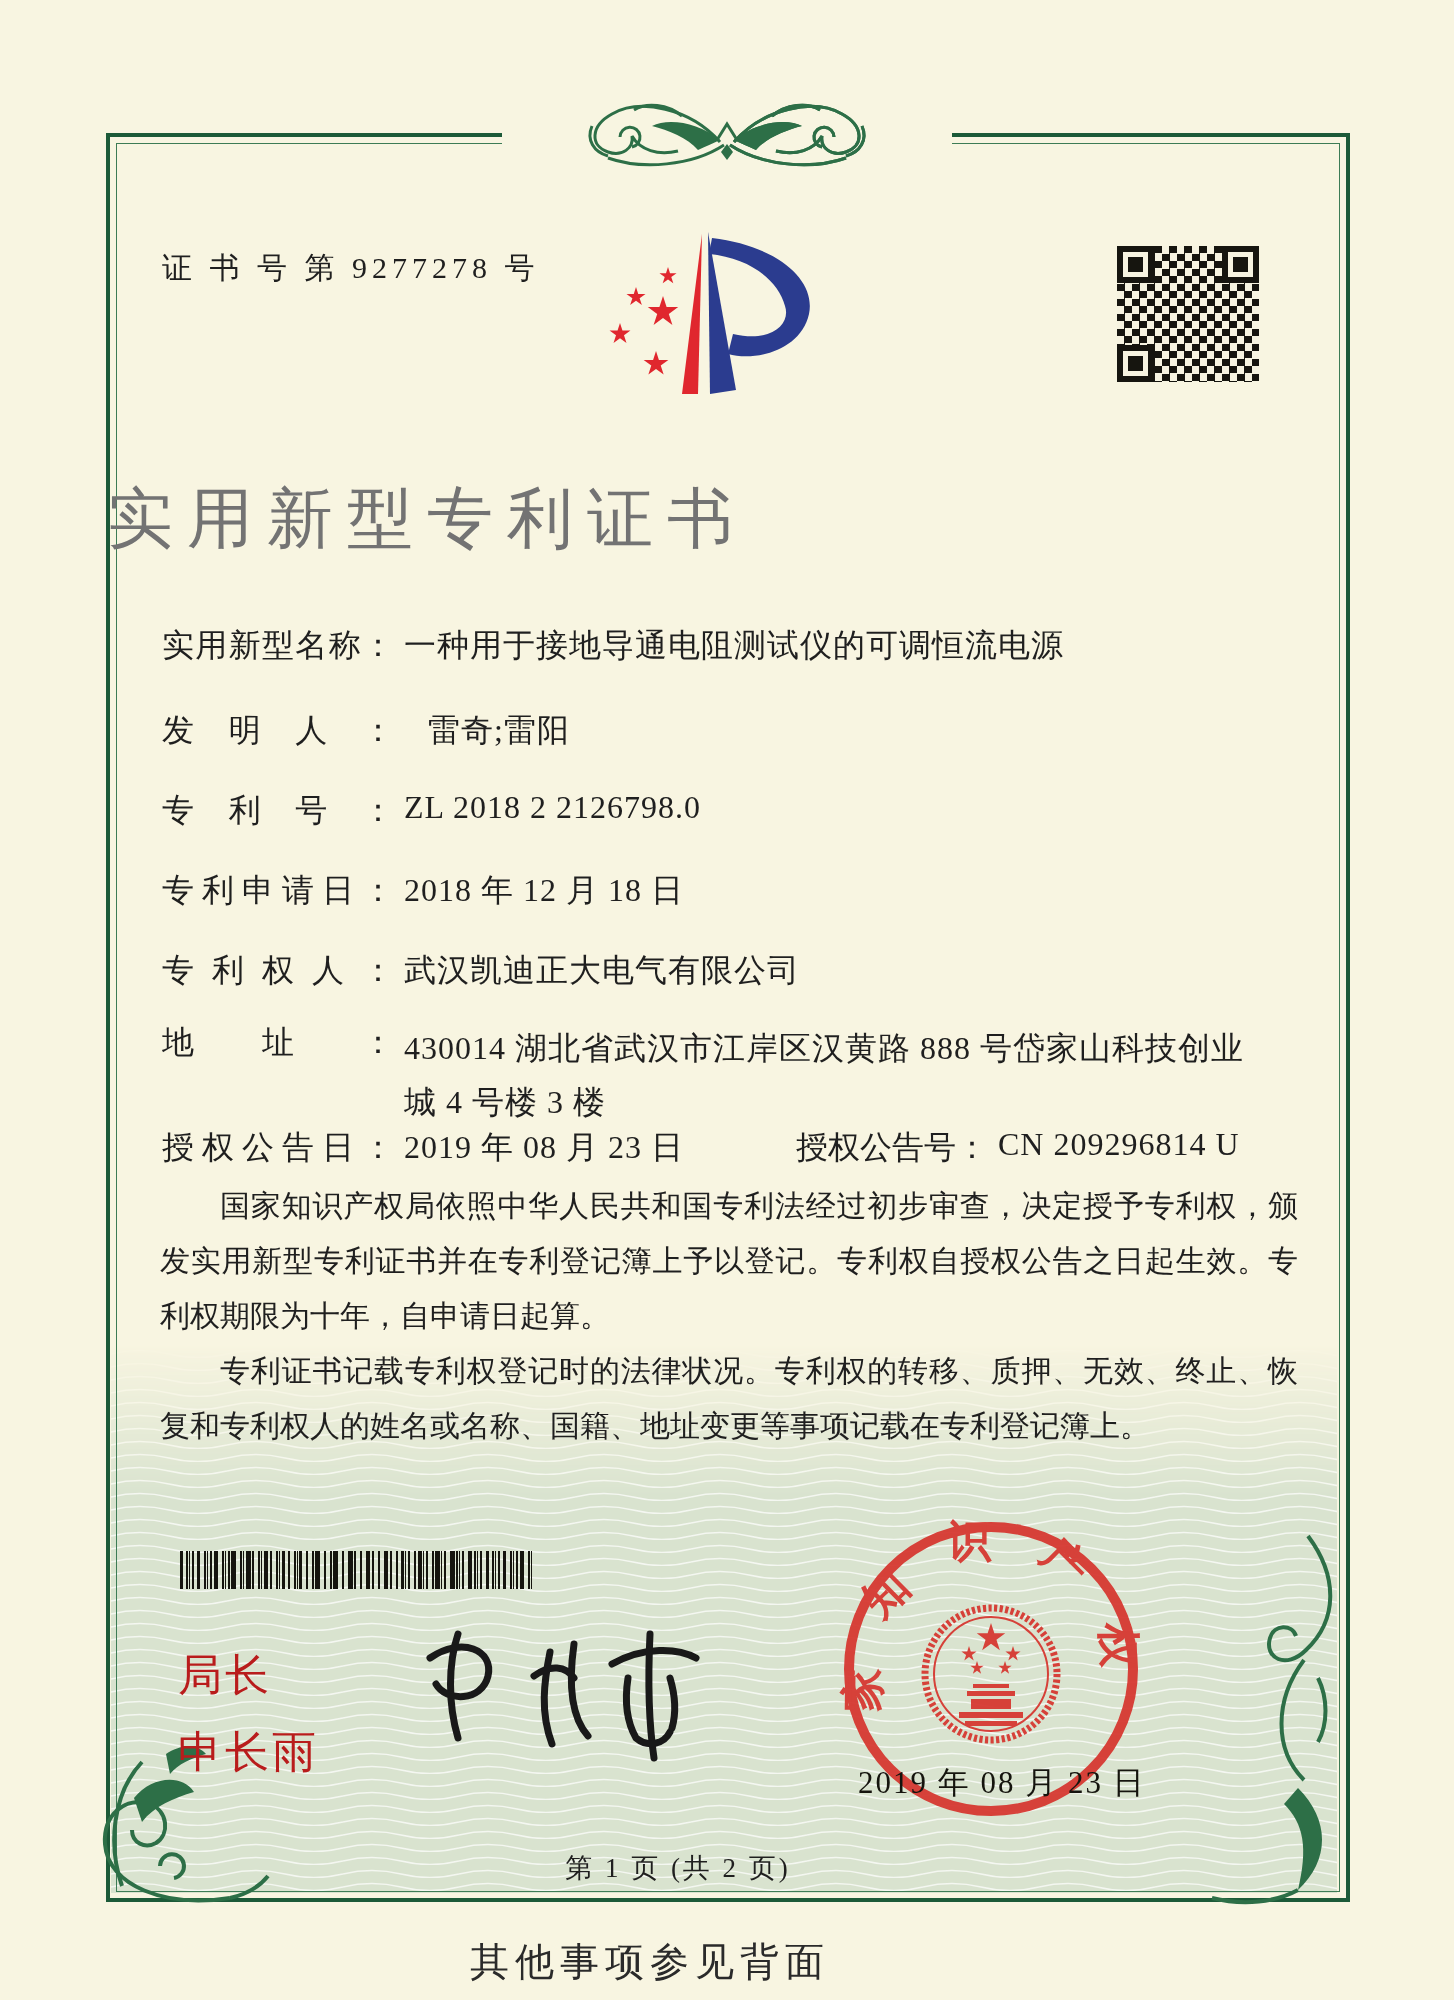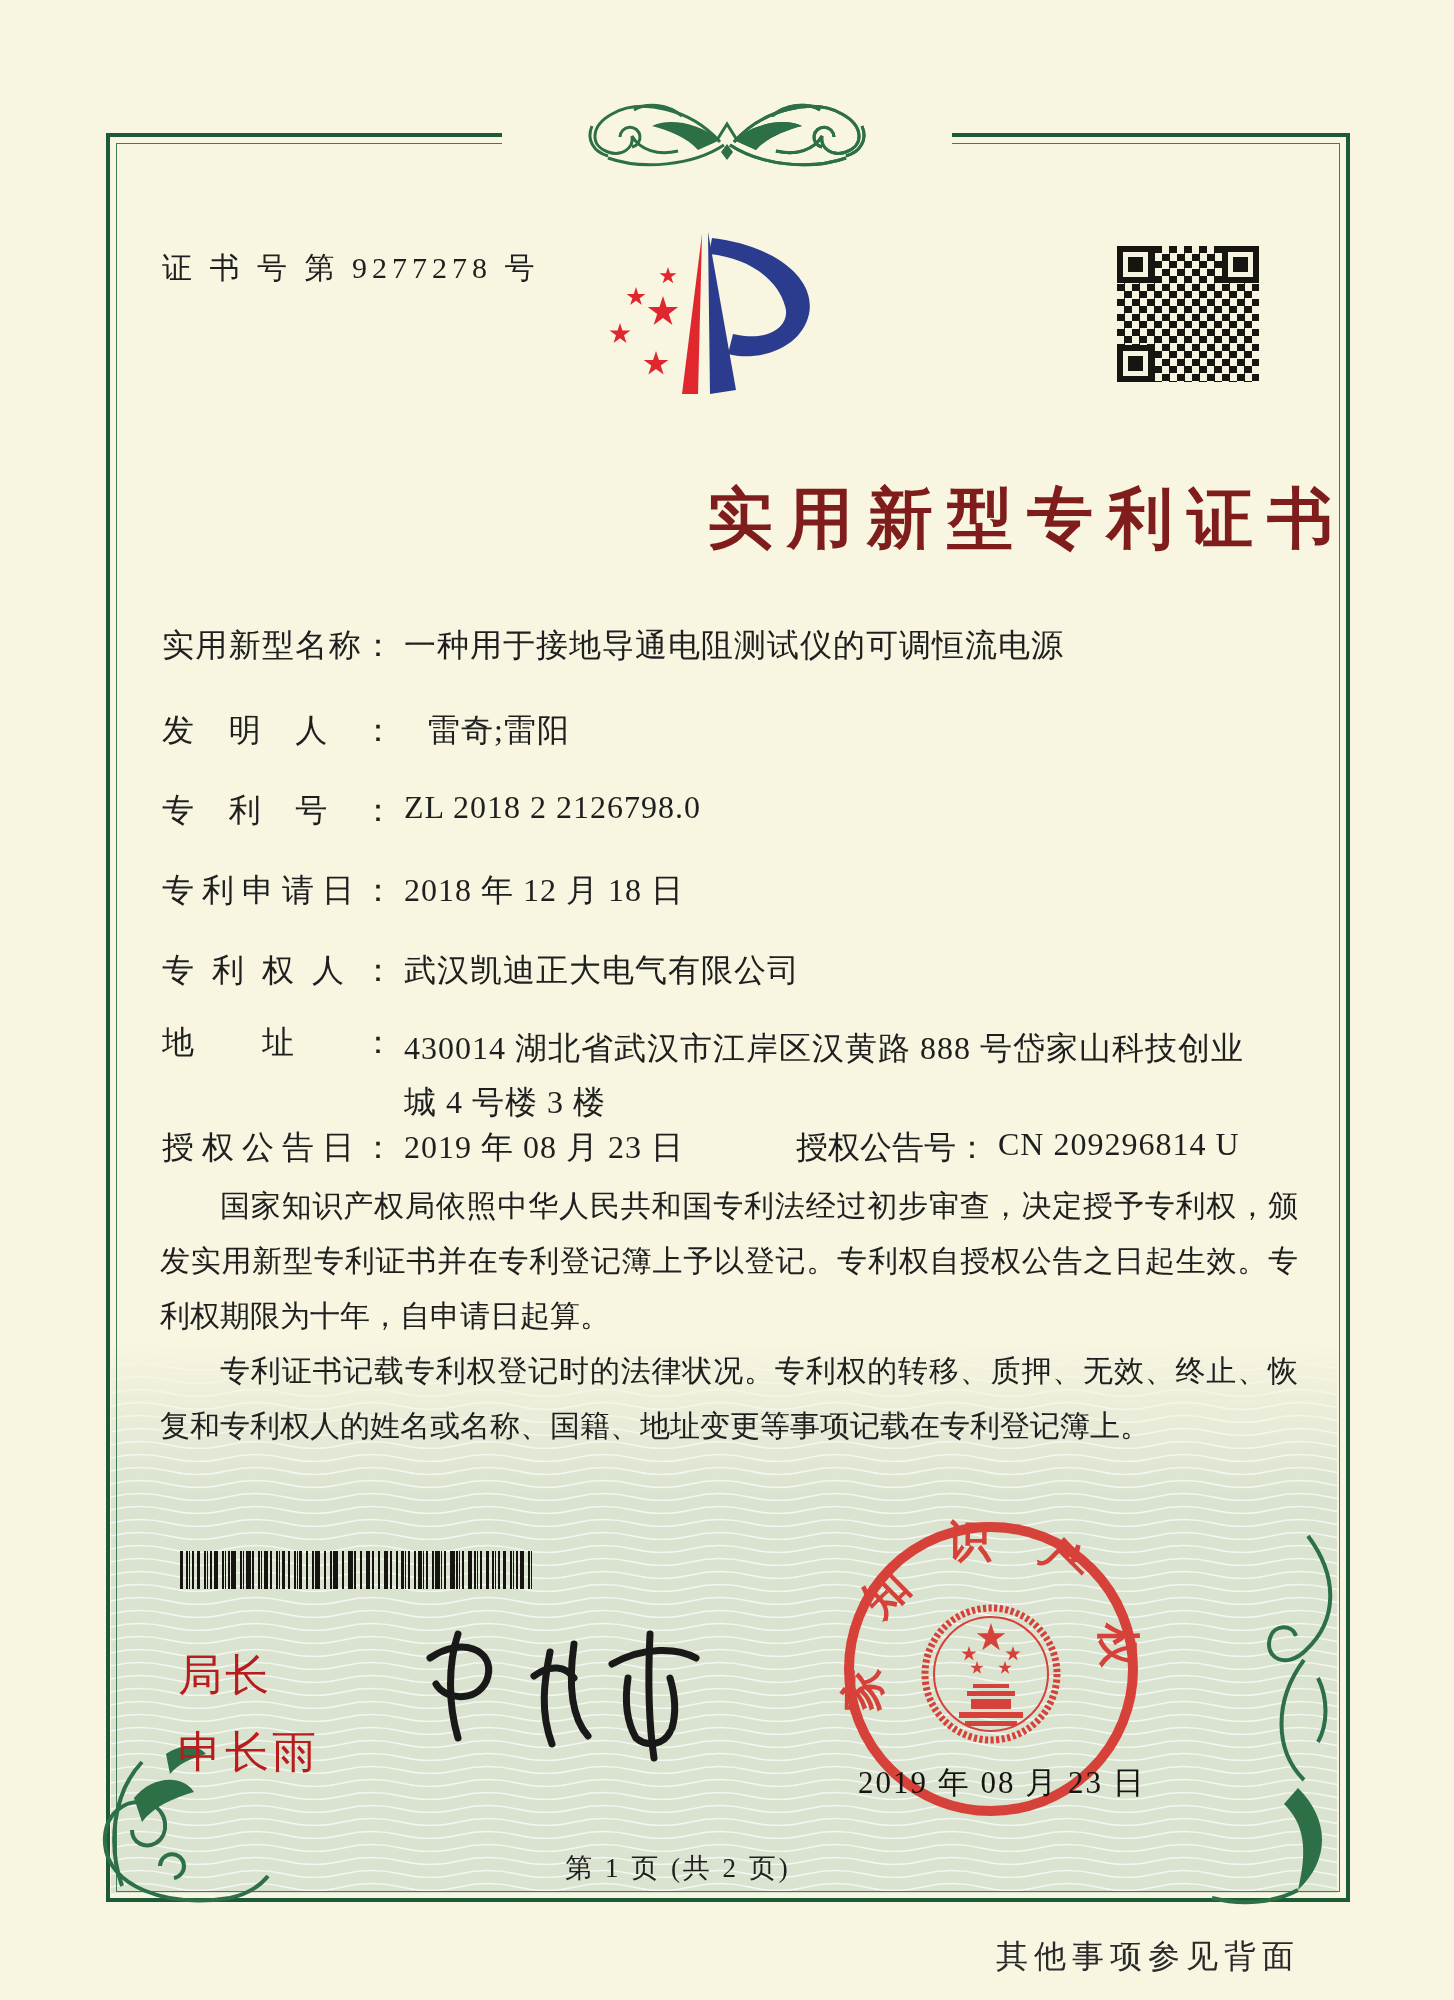--- a/index.html
+++ b/index.html
@@ -16,22 +16,22 @@
   
   .cert-no{position:absolute;left:162px;top:248px;font-size:30px;letter-spacing:5px;z-index:3;}
   .logo{position:absolute;left:592px;top:212px;z-index:3;}
   .qr{position:absolute;left:1117px;top:246px;width:142px;height:136px;z-index:3;
       background-color:#f6f3e0;
       background-image:repeating-conic-gradient(#16150f 0% 25%,rgba(0,0,0,0) 0% 50%);
       background-size:15px 15px;}
   .fp{position:absolute;width:25px;height:25px;border:6px solid #16150f;background:#f6f3e0;}
   .fp::after{content:"";position:absolute;left:5px;top:5px;width:15px;height:15px;background:#16150f;}
   .fp.tl{left:0;top:0}.fp.tr{right:0;top:0}.fp.bl{left:0;bottom:0}
-  .title{position:absolute;left:107px;top:474px;width:1240px;text-align:right;z-index:3;
-         font-size:66px;font-weight:700;letter-spacing:14px;color:#7f1d1d;}
+  .title{position:absolute;left:107px;top:474px;width:1240px;text-align:left;z-index:3;
+         font-size:66px;font-weight:400;letter-spacing:14px;color:#737373;}
   
   .field{position:absolute;left:162px;z-index:3;font-size:32px;display:flex;align-items:flex-start;}
   .f-label{display:inline-block;width:232px;text-align:justify;text-align-last:justify;flex:none;}
   .f-value{margin-left:10px;letter-spacing:1px;}
   .addr-lines div{line-height:54px;}
   .grant-pair2{margin-left:112px;display:flex;}
   
   .body-text{position:absolute;left:160px;top:1178px;width:1138px;z-index:3;
              font-size:30px;line-height:55px;text-align:justify;}
   .body-text p{margin:0;text-indent:2em;}
@@ -41,21 +41,21 @@
       repeating-linear-gradient(90deg,#15140e 0 2px,rgba(0,0,0,0) 2px 6px),
       repeating-linear-gradient(90deg,#15140e 0 1px,rgba(0,0,0,0) 1px 9px),
       repeating-linear-gradient(90deg,#15140e 0 3px,rgba(0,0,0,0) 3px 17px);}
   .director{position:absolute;left:178px;top:1646px;z-index:3;font-size:44px;
             font-family:"Liberation Sans","DejaVu Sans",sans-serif;color:#b91c1c;}
   .director div{margin-bottom:18px;letter-spacing:3px;}
   .signature{position:absolute;left:400px;top:1606px;z-index:3;}
   .seal{position:absolute;left:824px;top:1502px;z-index:4;opacity:.93;}
   .seal-date{position:absolute;left:858px;top:1762px;z-index:5;font-size:31px;letter-spacing:2px;color:#15140e;}
   .page-info{position:absolute;left:0;top:1850px;width:1300px;text-align:center;z-index:5;font-size:27px;letter-spacing:3px;padding-left:28px;}
-  .back-note{position:absolute;left:0;top:1935px;width:1300px;text-align:right;z-index:3;font-size:32px;letter-spacing:6px;color:#2a2a2a;}
+  .back-note{position:absolute;left:0;top:1935px;width:1300px;text-align:center;z-index:3;font-size:39px;letter-spacing:6px;color:#2a2a2a;}
   .orn{position:absolute;z-index:2;}
 </style>
 </head>
 <body>
 
 <div class="page">
 
   <svg class="waves" width="1226" height="548" viewBox="0 0 1226 548">
     <defs>
       <pattern id="wv" width="116" height="13" patternUnits="userSpaceOnUse">

